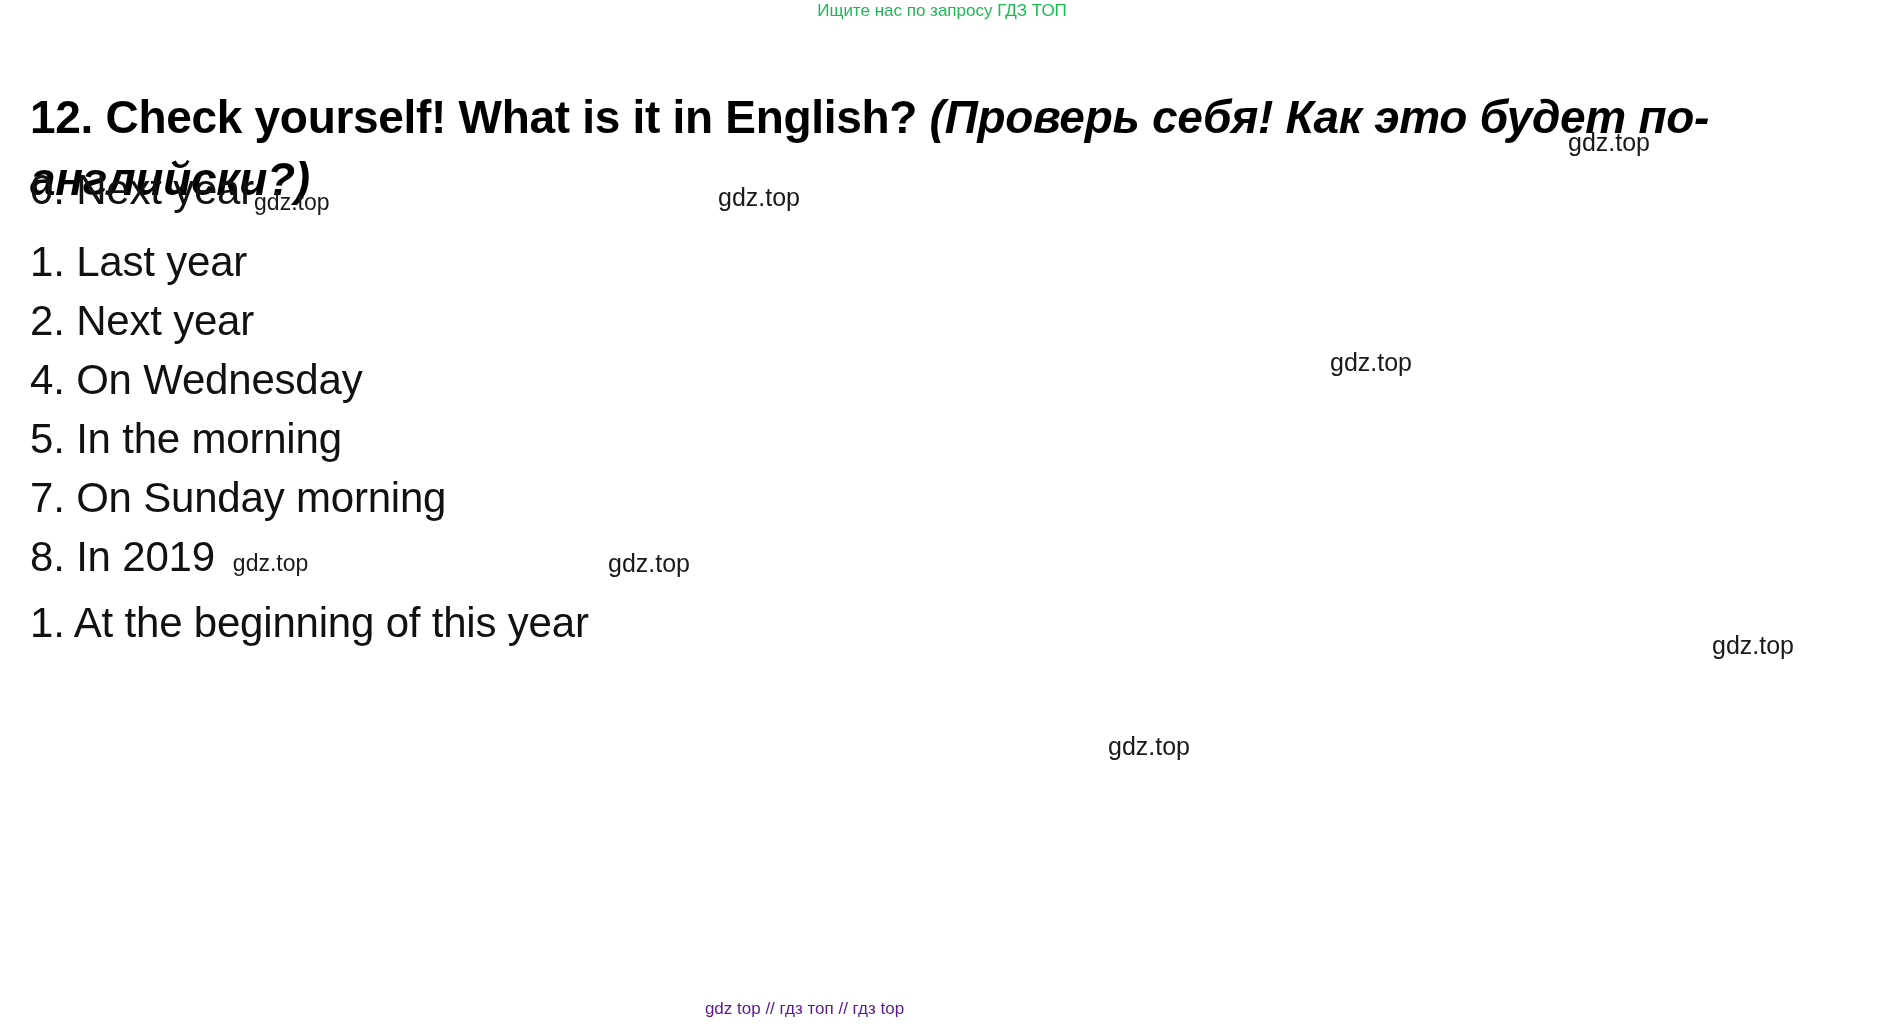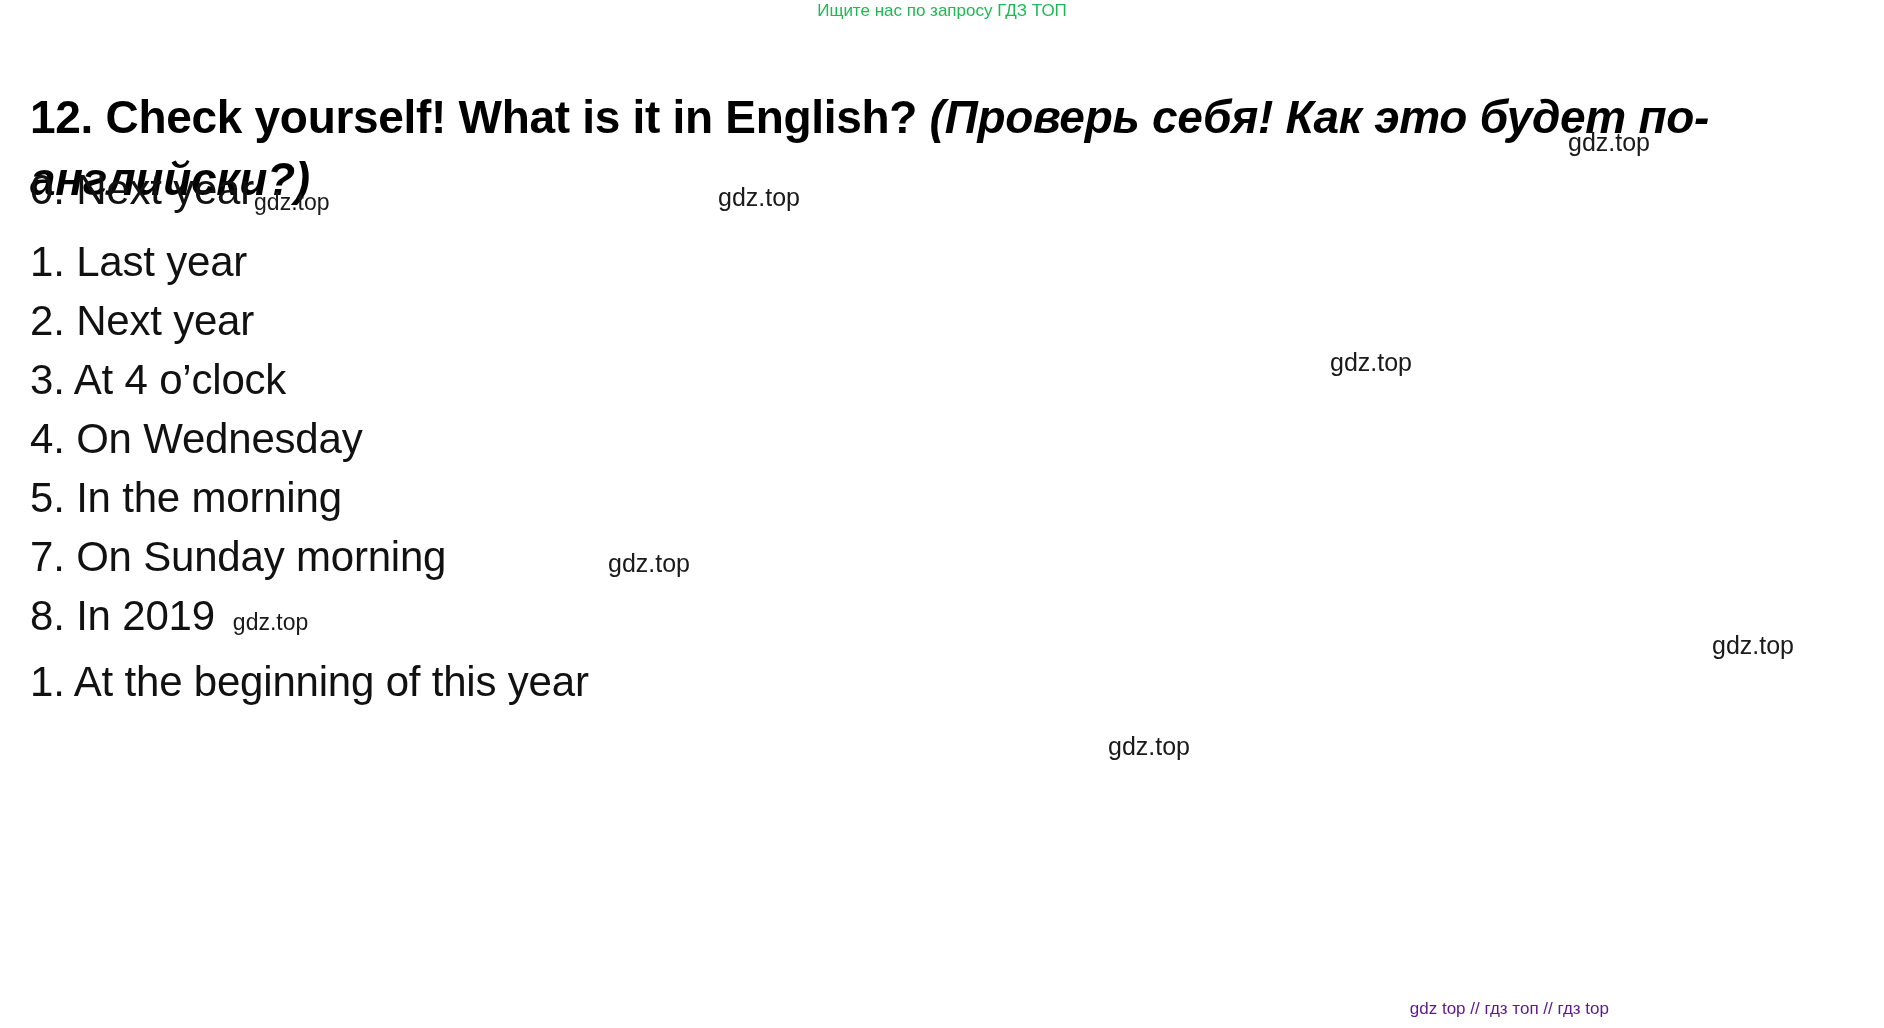--- a/index.html
+++ b/index.html
@@ -97,21 +97,21 @@
     color: #1a1a1a;
     white-space: nowrap;
   }
 
   
   .footer {
     position: absolute;
     left: 0;
     bottom: 8px;
     width: 1609px;
-    text-align: right;
+    text-align: center;
     font-size: 17px;
     line-height: 22px;
     color: #5b1a8f;
     font-family: "Liberation Sans", sans-serif;
     white-space: nowrap;
   }
 </style>
 </head>
 <body>
 
@@ -133,24 +133,20 @@
     <div class="list-item">
       <span class="num">1.</span>
       <span class="txt">Last year</span>
     </div>
 
     <div class="list-item">
       <span class="num">2.</span>
       <span class="txt">Next year</span>
     </div>
 
-    <div class="list-item">
-      <span class="num">3.</span>
-      <span class="txt">At 4 o’clock</span>
-    </div>
 
     <div class="list-item">
       <span class="num">4.</span>
       <span class="txt">On Wednesday</span>
     </div>
 
     <div class="list-item">
       <span class="num">5.</span>
       <span class="txt">In the morning</span>
     </div>

